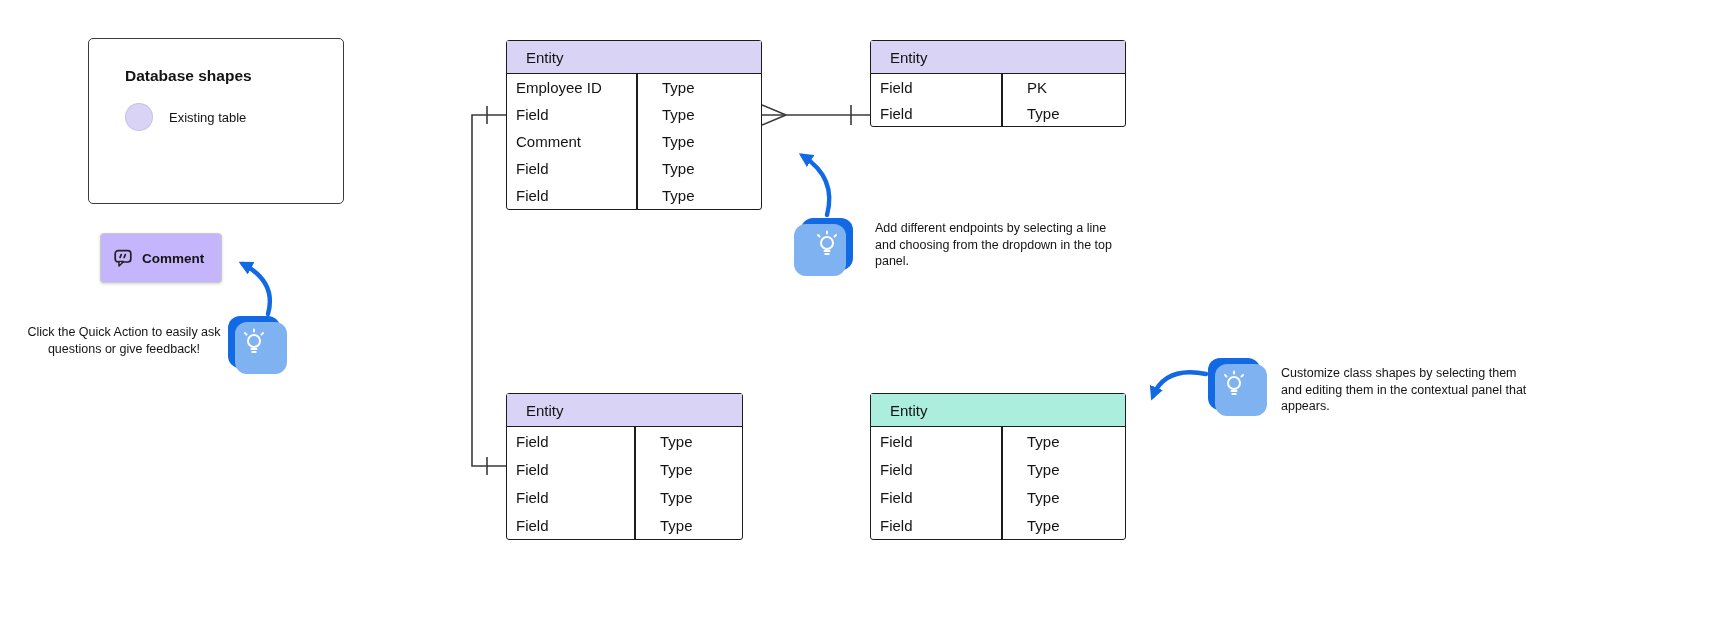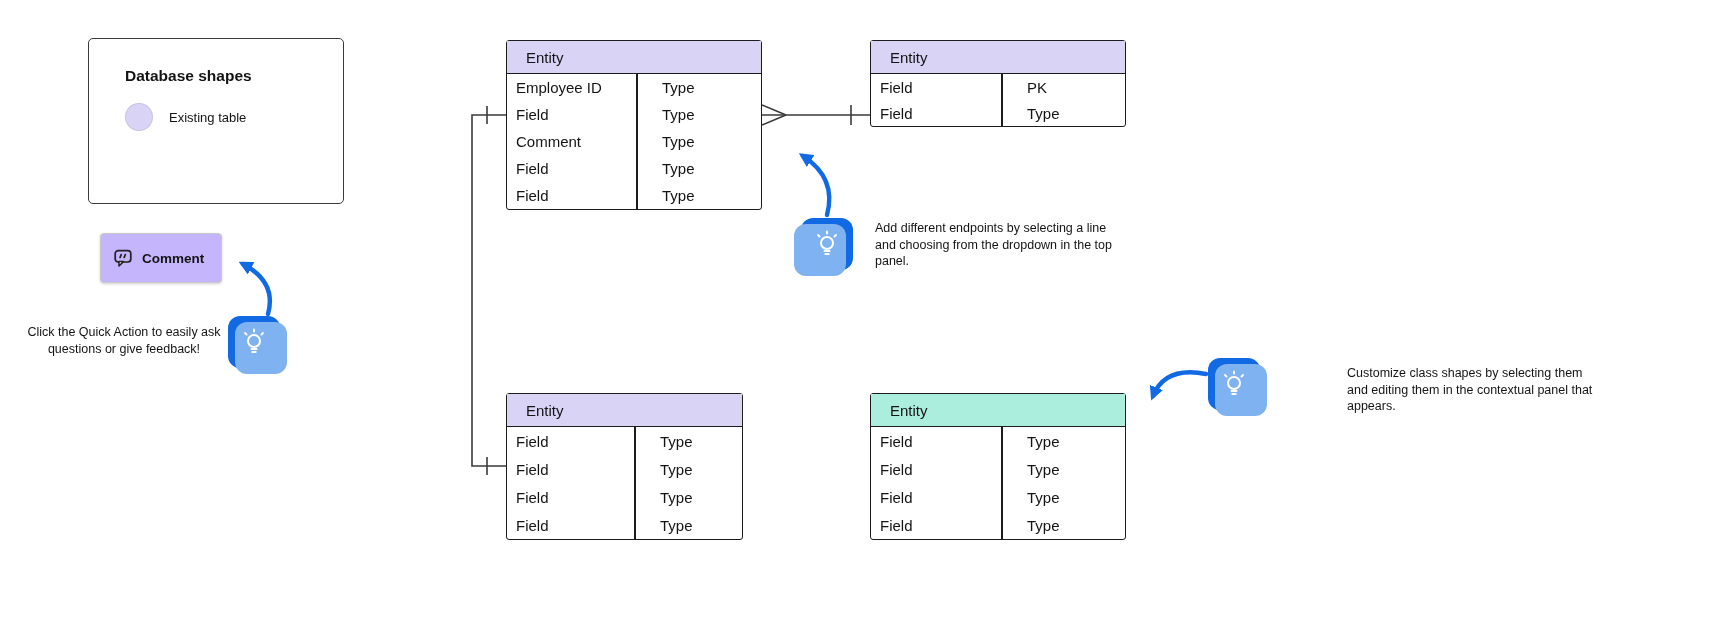--- a/index.html
+++ b/index.html
@@ -32,21 +32,21 @@
   .comment-btn { position:absolute; left:100px; top:233px; height:50px;
                  padding:0 17px 0 12px; display:flex; align-items:center; gap:9px;
                  background:#c4b5fd; border:1px solid #c9c9c9; border-radius:4px;
                  box-shadow:0 1px 3px rgba(0,0,0,.18);
                  font-family:inherit; font-size:13.5px; font-weight:700; color:#141414; cursor:pointer; }
 
   
   .tip-text { position:absolute; font-size:12.5px; line-height:16.5px; color:#141414; }
   .tip-1 { left:24px;  top:324px; width:200px; text-align:center; }
   .tip-2 { left:875px; top:220px; width:242px; }
-  .tip-3 { left:1347px; top:365px; width:252px; }
+  .tip-3 { left:1281px; top:365px; width:252px; }
 
   
   .qa-icon { position:absolute; width:52px; height:52px; border-radius:12px;
              background:var(--accent); display:grid; place-items:center; z-index:0; cursor:pointer; }
   .qa-icon::before { content:""; position:absolute; inset:0; border-radius:12px;
                      background:var(--accent-light); transform:translate(7px,6px); z-index:-1; }
   .qa-icon.shadow-left::before { transform:translate(-7px,6px); }
   .qa-1 { left:228px; top:316px; }
   .qa-2 { left:801px; top:218px; }
   .qa-3 { left:1208px; top:358px; }

